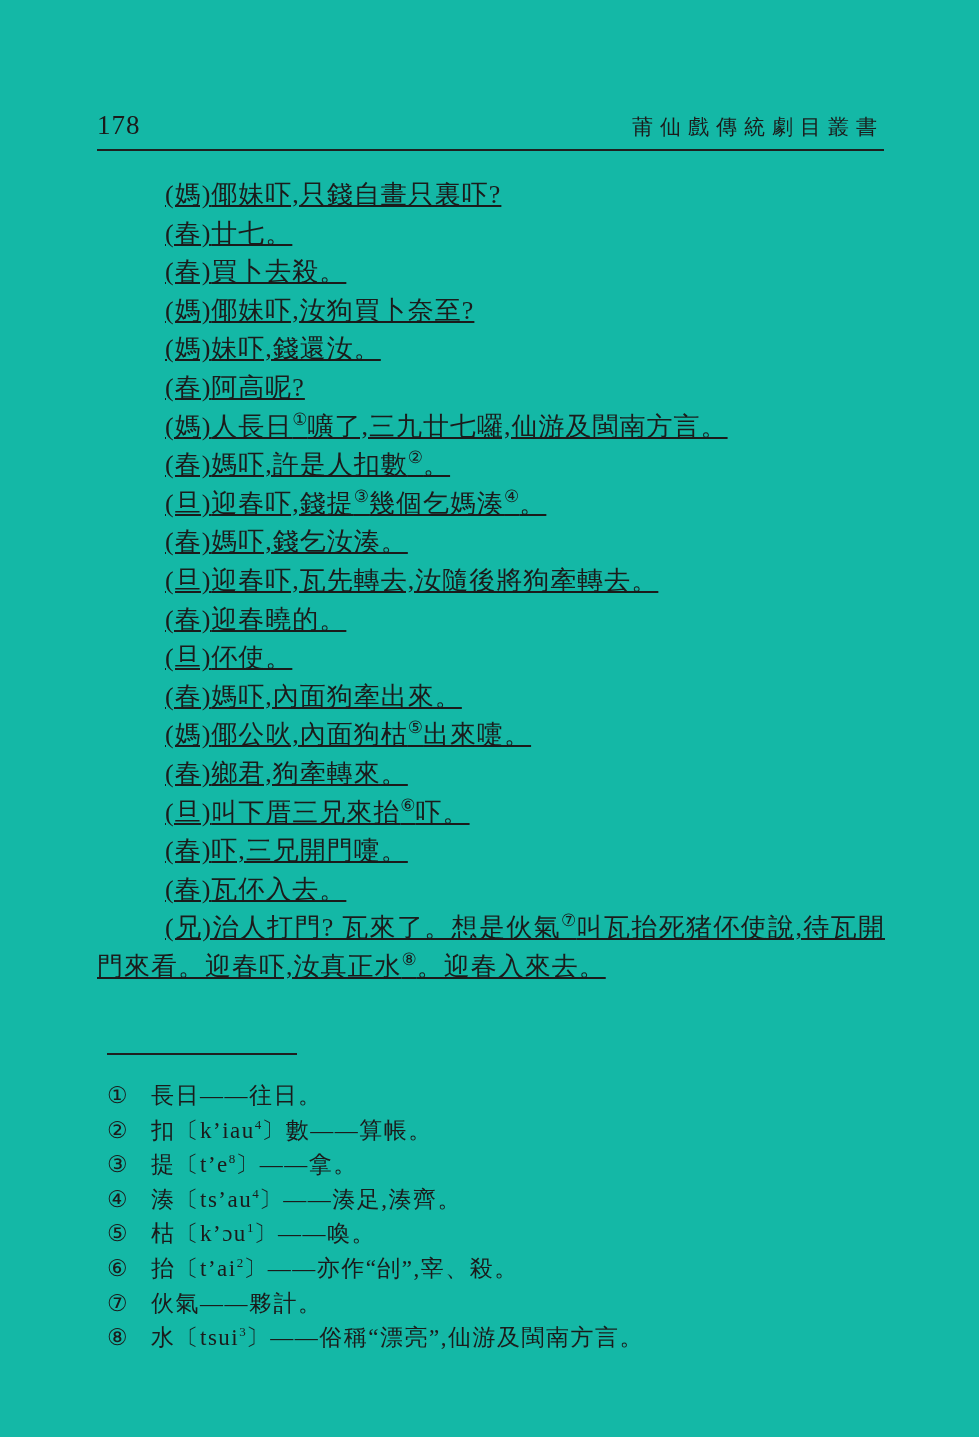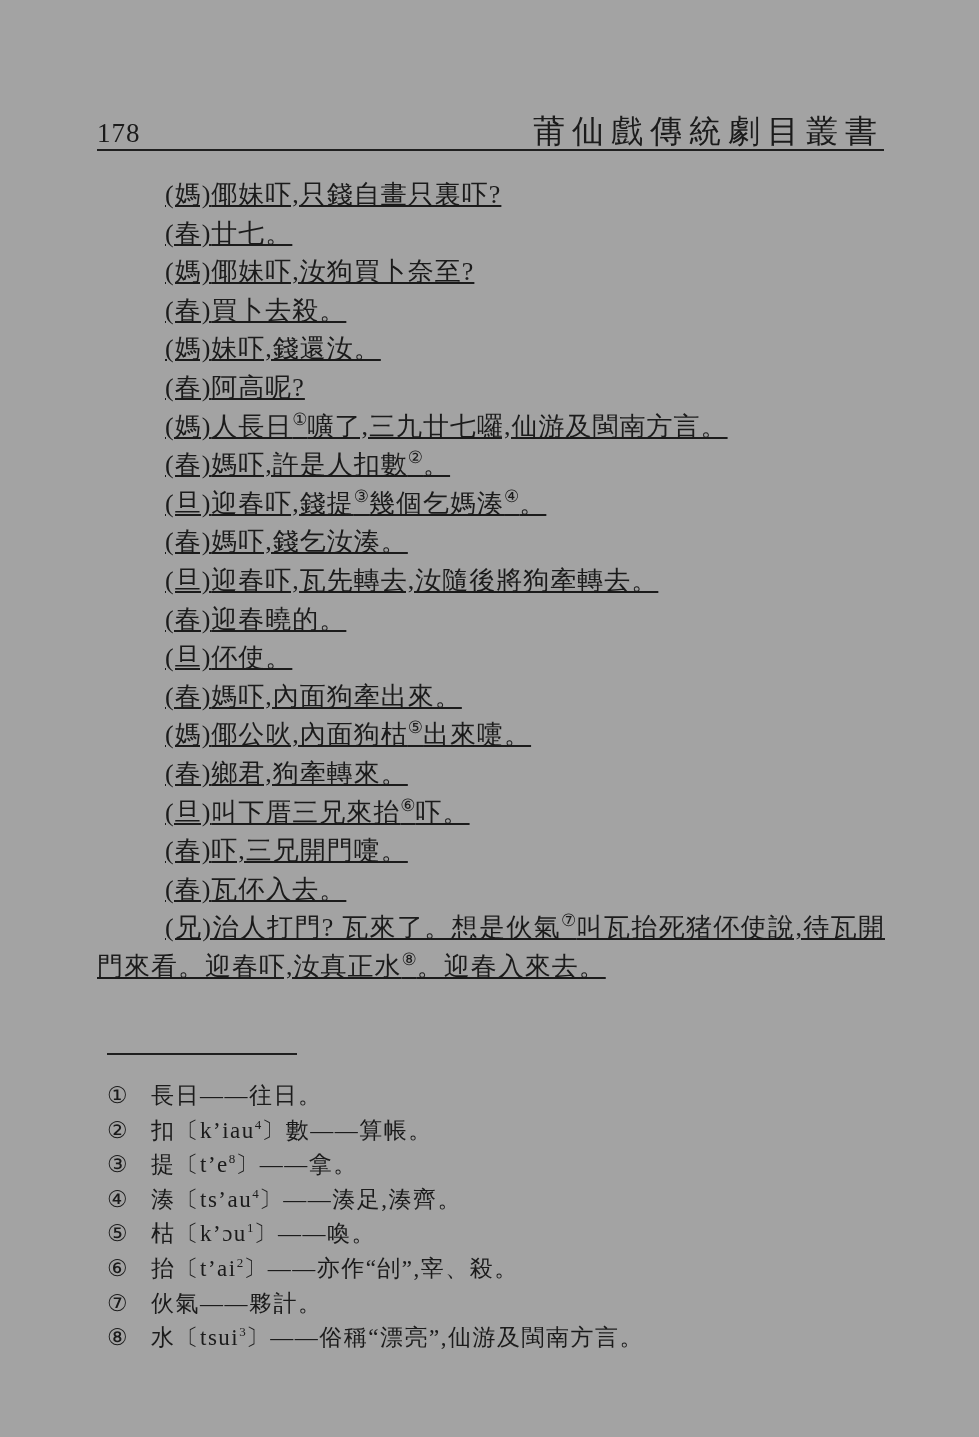--- a/index.html
+++ b/index.html
@@ -1,30 +1,30 @@
 <!DOCTYPE html>
 <html><head>
 <meta charset="utf-8">
 <style>
   html,body{margin:0;padding:0;background:#e8e8e8;}
   .page{
     position:relative;
     width:979px;height:1437px;
     margin:0 auto;
-    background:#a3a3a3;
+    background:#14b8a6;
     color:#1b1b1b;
     font-family:"Liberation Serif","DejaVu Serif",serif;
     overflow:hidden;
   }
   .header-row{
     position:absolute;top:110px;left:97px;width:787px;
     display:flex;justify-content:space-between;align-items:baseline;
   }
   .page-number{font-size:27px;letter-spacing:1px;}
-  .series-title{font-size:32px;letter-spacing:7px;}
+  .series-title{font-size:21px;letter-spacing:7px;}
   .header-rule{
     position:absolute;top:149px;left:97px;width:787px;height:0;
     border-top:2px solid #1f1f1f;
   }
   .dialogue{
     position:absolute;top:176px;left:97px;width:788px;
   }
   .dialogue p.dlg{
     margin:0;
     font-size:26px;
@@ -74,22 +74,22 @@
   <div class="header-row">
     <span class="page-number">178</span>
     <span class="series-title">莆仙戲傳統劇目叢書</span>
   </div>
 
   <div class="header-rule"></div>
 
   <div class="dialogue">
       <p class="dlg"><span>(媽)</span><span>倻妹吓,只錢自畫只裏吓?</span></p>
       <p class="dlg"><span>(春)</span><span>廿七。</span></p>
+      <p class="dlg"><span>(春)</span><span>買卜去殺。</span></p>
       <p class="dlg"><span>(媽)</span><span>倻妹吓,汝狗買卜奈至?</span></p>
-      <p class="dlg"><span>(春)</span><span>買卜去殺。</span></p>
       <p class="dlg"><span>(媽)</span><span>妹吓,錢還汝。</span></p>
       <p class="dlg"><span>(春)</span><span>阿高呢?</span></p>
       <p class="dlg"><span>(媽)</span><span>人長日</span><sup class="fnref">①</sup><span>嚝了,三九廿七囉,仙游及閩南方言。</span></p>
       <p class="dlg"><span>(春)</span><span>媽吓,許是人扣數</span><sup class="fnref">②</sup><span>。</span></p>
       <p class="dlg"><span>(旦)</span><span>迎春吓,錢提</span><sup class="fnref">③</sup><span>幾個乞媽湊</span><sup class="fnref">④</sup><span>。</span></p>
       <p class="dlg"><span>(春)</span><span>媽吓,錢乞汝湊。</span></p>
       <p class="dlg"><span>(旦)</span><span>迎春吓,瓦先轉去,汝隨後將狗牽轉去。</span></p>
       <p class="dlg"><span>(春)</span><span>迎春曉的。</span></p>
       <p class="dlg"><span>(旦)</span><span>伓使。</span></p>
       <p class="dlg"><span>(春)</span><span>媽吓,內面狗牽出來。</span></p>

